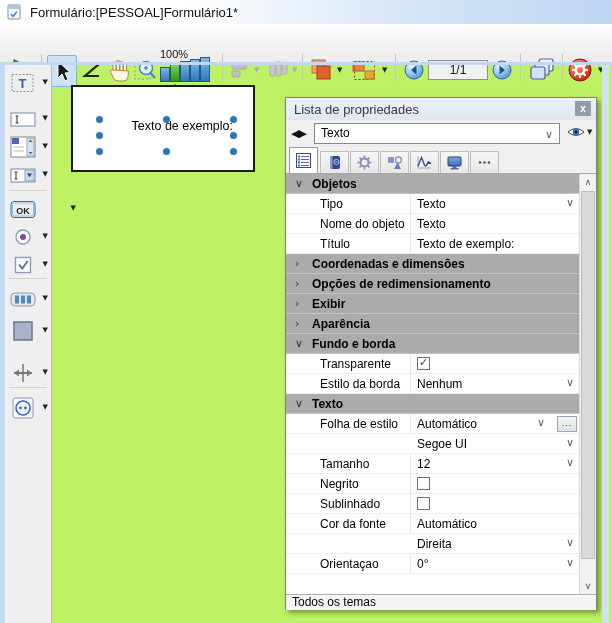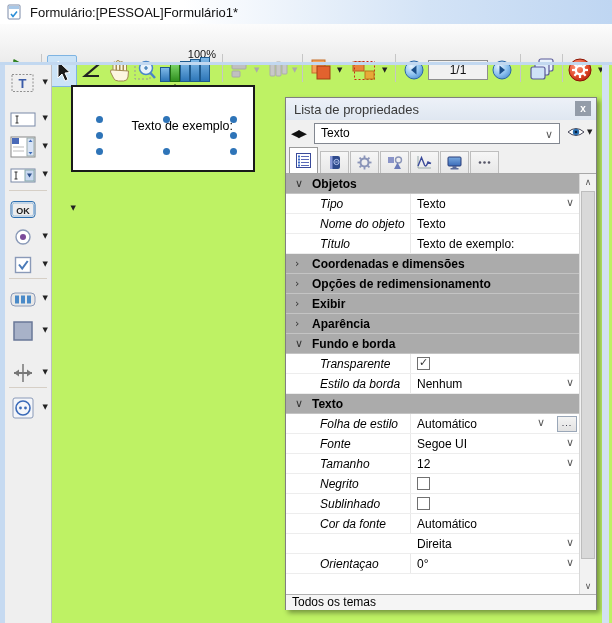--- a/index.html
+++ b/index.html
@@ -13,21 +13,21 @@
   #titlebar .ttl{font-size:13px;color:#111;margin-left:8px;}
   
   #toolbar{left:0;top:24px;width:612px;height:38px;
     background:linear-gradient(#FCFCFC,#ECECEC);border-bottom:1px solid #A6A6A6;}
   .tbtn{position:absolute;top:31px;height:30px;display:flex;align-items:center;justify-content:center;}
   .tbtn.sel{background:#CBE3F7;border:1px solid #7EB4E2;border-radius:2px;}
   .vsep{position:absolute;top:30px;height:28px;width:1px;background:#C6C6C6;}
   .dd-arrow{font-family:"DejaVu Sans",sans-serif;font-size:7px;color:#222;}
   .dd-arrow.dis{color:#ABABAB;}
   #zoomwidget{position:absolute;left:160px;top:25px;width:56px;height:36px;}
-  #zoomlabel{font-size:11px;color:#111;text-align:right;width:56px;position:absolute;top:-1px;}
+  #zoomlabel{font-size:11px;color:#111;text-align:left;width:56px;position:absolute;top:-1px;}
   .zbar{position:absolute;bottom:3px;width:8px;border:1px solid #1E5A8E;
     background:linear-gradient(#7FB9E8,#2D76B8);}
   .zbar.green{background:linear-gradient(#7ED86A,#2F8F1F);border-color:#1F6E12;}
   .zmark{position:absolute;bottom:-3px;left:12px;width:0;height:0;
     border-left:3px solid transparent;border-right:3px solid transparent;border-bottom:4px solid #000;}
   #pagefield{position:absolute;left:428px;top:36px;width:58px;height:18px;background:#F1F1F1;
     border:1px solid #8E8E8E;font-size:12px;color:#111;text-align:center;line-height:18px;}
   #blue-underline{left:0;top:62px;width:612px;height:3px;background:#C2D8F0;}
   
   #left-strip{left:0;top:65px;width:5px;height:558px;background:#C6DAF1;}
@@ -58,21 +58,21 @@
   #tabs-row{position:absolute;left:0;top:49px;width:100%;height:27px;border-bottom:1px solid #A8A8A8;box-sizing:border-box;}
   .ptab{position:absolute;bottom:0;width:29px;height:22px;background:linear-gradient(#F6F6F6,#E7E7E7);
     border:1px solid #BEBEBE;border-bottom:none;box-sizing:border-box;display:flex;align-items:center;justify-content:center;}
   .ptab.sel{height:26px;background:#FFF;border-color:#9A9A9A;}
   
   #prop-grid{position:absolute;left:0;top:76px;width:293px;height:420px;background:#FFF;overflow:hidden;}
   .sec{position:relative;height:20px;background:#ABABAB;border-bottom:1px solid #C4C4C4;box-sizing:border-box;}
   .sec-ch{position:absolute;left:9px;top:3px;font-family:"DejaVu Sans",sans-serif;font-size:11px;color:#333;}
   .sec-lb{position:absolute;left:26px;top:3px;font-size:12px;font-weight:bold;color:#000;}
   .prow{position:relative;height:20px;background:#FFF;border-bottom:1px solid #EDEDED;box-sizing:border-box;}
-  .pl{position:absolute;left:0;top:0;width:125px;height:100%;border-right:1px solid #E8E8E8;box-sizing:border-box;font-style:italic;}
+  .pl{position:absolute;left:0;top:0;width:125px;height:100%;border-right:1px solid #E8E8E8;box-sizing:border-box;}
   .pl span{position:absolute;left:34px;top:3px;font-size:12px;color:#000;white-space:nowrap;}
   .pv{position:absolute;left:125px;top:0;width:168px;height:100%;}
   .pv .val{position:absolute;left:6px;top:3px;font-size:12px;color:#000;white-space:nowrap;}
   .pv .chev{position:absolute;top:2px;}
   .cb{position:absolute;left:6px;top:3px;width:13px;height:13px;border:1px solid #707070;background:#FFF;
     box-sizing:border-box;font-size:11px;line-height:10px;text-align:center;color:#333;font-family:"DejaVu Sans",sans-serif;}
   .ell-btn{position:absolute;right:2px;top:2px;width:20px;height:16px;background:linear-gradient(#F4F4F4,#E2E2E2);
     border:1px solid #9AA7B8;box-sizing:border-box;font-size:9px;letter-spacing:1px;text-align:center;line-height:12px;color:#223;}
   
   #pscroll{position:absolute;left:293px;top:76px;width:17px;height:420px;background:#F2F2F2;border-left:1px solid #D8D8D8;box-sizing:border-box;}
@@ -556,23 +556,20 @@
           <div class="pl">
             <span>Folha de estilo</span>
           </div>
           <div class="pv">
             <span class="val">Automático</span>
             <span class="chev" style="right: 34px;">∨</span>
             <span class="ell-btn">...</span>
           </div>
         </div>
         <div class="prow">
-          <div class="pl">
-            <span>Fonte</span>
-          </div>
           <div class="pv">
             <span class="val">Segoe UI</span>
             <span class="chev" style="right: 5px;">∨</span>
           </div>
         </div>
         <div class="prow">
           <div class="pl">
             <span>Tamanho</span>
           </div>
           <div class="pv">

